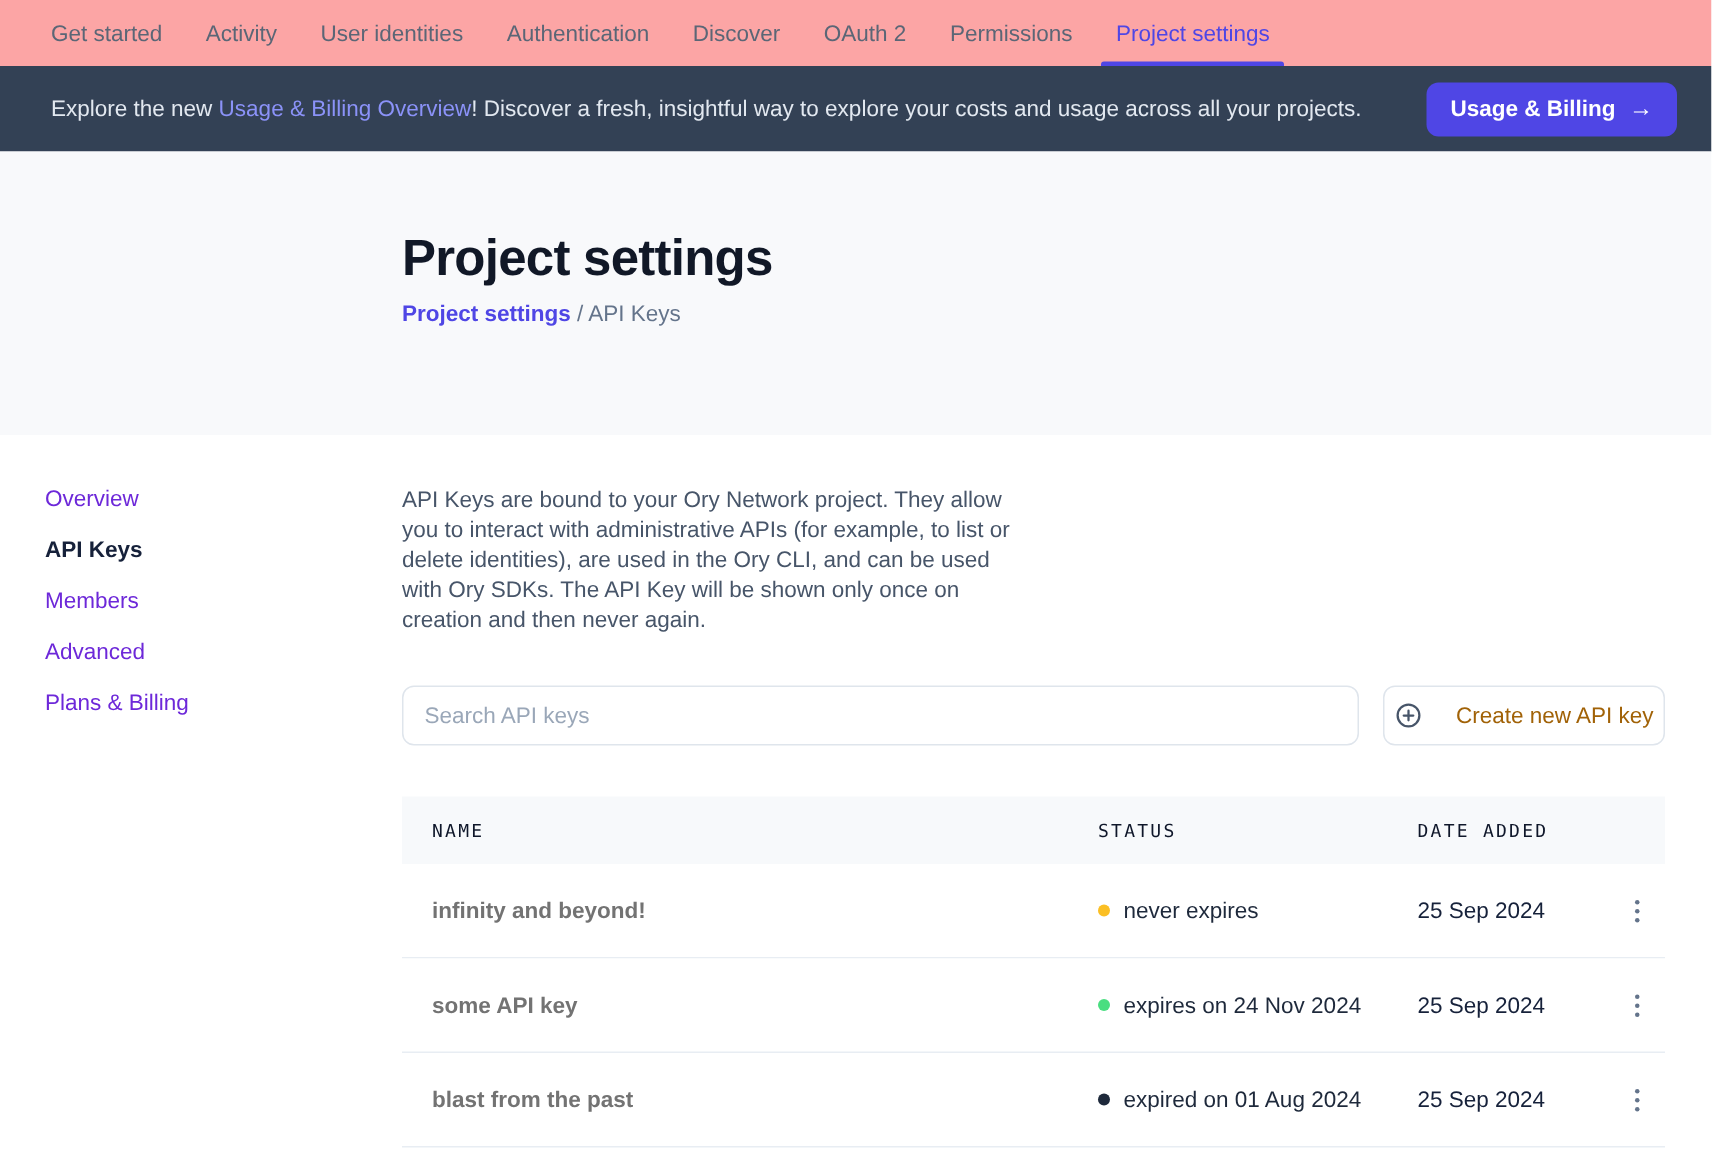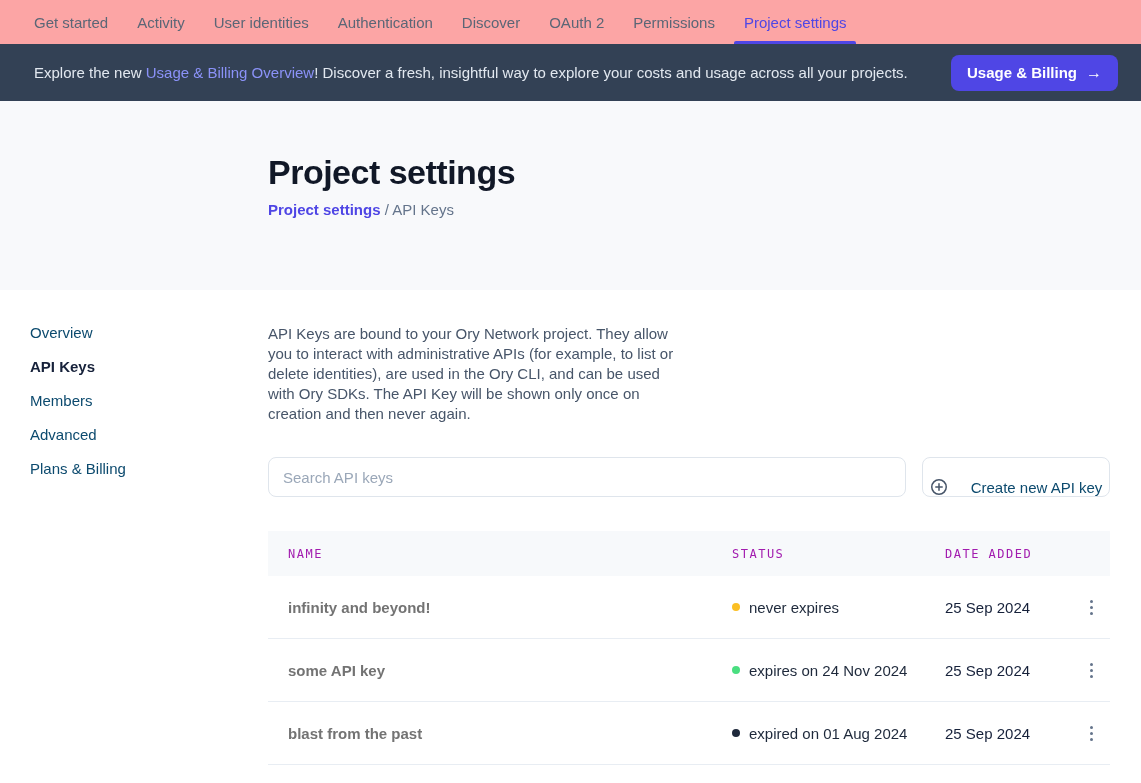--- a/index.html
+++ b/index.html
@@ -79,21 +79,21 @@
     letter-spacing:-0.5px;
   }
   .breadcrumb { margin-top:9px; font-size:15px; color:#64748b; }
   .breadcrumb .crumb-link { color:#4f46e5; font-weight:600; cursor:pointer; text-decoration:none; }
 
   
   .content { display:flex; padding-top:34px; }
   .sidebar { width:268px; padding-left:30px; flex-shrink:0; }
   .sidebar .side-item {
     font-size:15px;
-    color:#0c4a6e;
+    color:#6d28d9;
     margin-bottom:17px;
     cursor:pointer;
     white-space:nowrap;
   }
   .sidebar .side-item.active { color:#16213a; font-weight:600; }
 
   .main { width:842px; }
 
   .section-head { display:flex; justify-content:space-between; }
   .section-title { font-size:18px; font-weight:700; color:#16213a; padding-top:2px; }
@@ -119,45 +119,45 @@
     background:#ffffff;
   }
   .search-input::placeholder { color:#9aa7b8; }
   .create-btn {
     width:188px;
     height:40px;
     background:#ffffff;
     border:1px solid #dfe5ec;
     border-radius:8px;
     display:flex;
-    align-items:flex-end;
+    align-items:center;
     justify-content:center;
     gap:23px;
     font-family:"Liberation Sans", sans-serif;
     font-size:15px;
     font-weight:500;
-    color:#0c4a6e;
+    color:#a16207;
     cursor:pointer;
     white-space:nowrap;
   }
 
   
   .table { margin-top:34px; }
   .t-row {
     display:grid;
     grid-template-columns: 464px 213px 134px 1fr;
     align-items:center;
   }
   .t-head {
     height:45px;
     background:#f7f9fb;
     font-family:"DejaVu Sans Mono", monospace;
     font-size:12px;
     letter-spacing:1.5px;
-    color:#a21caf;
+    color:#0f172a;
   }
   .t-head > div:first-child { padding-left:20px; }
   .t-body-row {
     height:63px;
     border-bottom:1px solid #e8edf3;
     background:#ffffff;
   }
   .cell-name { padding-left:20px; font-weight:700; color:#737373; font-size:15px; }
   .cell-status { display:flex; align-items:center; gap:9px; font-size:15px; color:#1e293b; }
   .status-dot { width:8px; height:8px; border-radius:50%; flex-shrink:0; }

